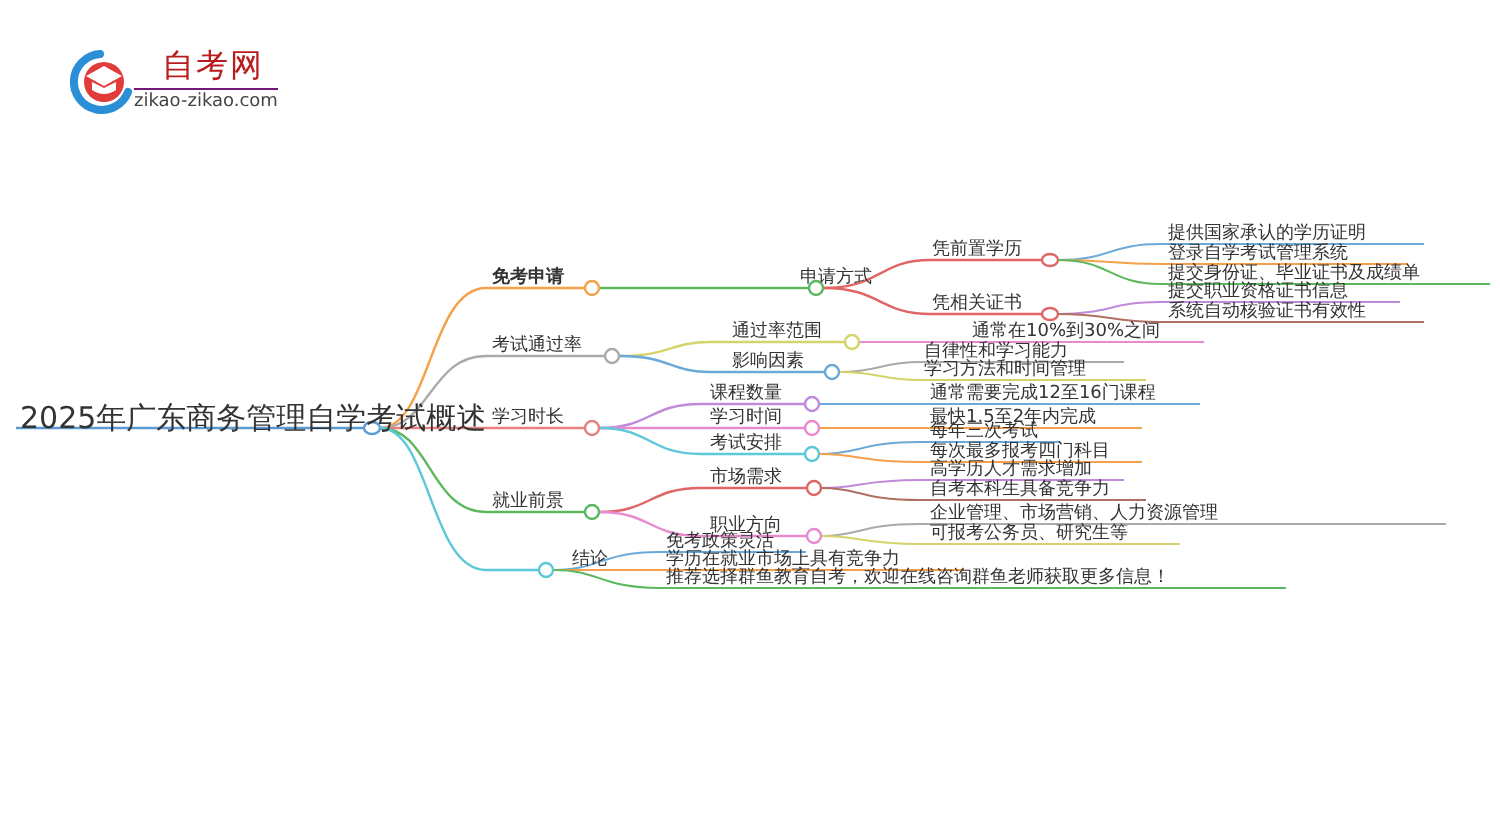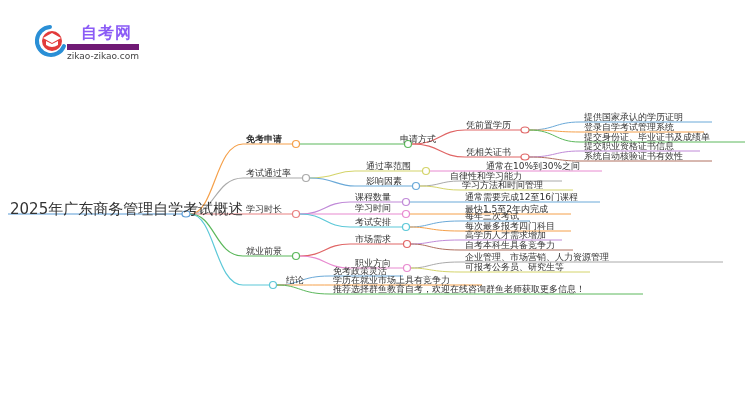--- a/index.html
+++ b/index.html
@@ -1,21 +1,21 @@
 <!DOCTYPE html>
 <html><head>
 <meta charset="utf-8">
 <style>
   html, body { margin: 0; padding: 0; background: #ffffff; }
   body { width: 750px; height: 410px; position: relative; overflow: hidden;
          font-family: "DejaVu Sans", "Liberation Sans", sans-serif; }
   .logo { position: absolute; left: 33px; top: 22px; width: 170px; height: 40px; }
   .logo-mark { position: absolute; left: 0; top: 2px; width: 34px; height: 34px; }
-  .logo-title { position: absolute; left: 48px; top: 1px; font-size: 16px; font-weight: bold; color: #8b5cf6; letter-spacing: 1px; }
-  .logo-url { position: absolute; left: 34px; top: 22px; font-size: 9px; color: #444; border-top: 6px solid #701a75; padding-top: 1px; }
+  .logo-title { position: absolute; left: 48px; top: 1px; font-size: 16px; font-weight: normal; color: #b91c1c; letter-spacing: 1px; }
+  .logo-url { position: absolute; left: 34px; top: 22px; font-size: 9px; color: #444; border-top: 1px solid #701a75; padding-top: 1px; }
   svg.links { position: absolute; left: 0; top: 0; }
   .t { position: absolute; font-size: 9px; color: #333; white-space: nowrap; line-height: 10px; }
   .root { font-size: 15px; }
 </style>
 </head>
 <body>
 
 <div class="logo">
   <svg class="logo-mark" viewBox="0 0 34 34">
     <path d="M17 3 A14 14 0 1 0 31 22" fill="none" stroke="#2a8fd6" stroke-width="4" stroke-linecap="round"></path>
@@ -105,21 +105,21 @@
 <div class="t" style="left:466px; top:147px;">凭相关证书</div>
 <div class="t" style="left:584px; top:112px;">提供国家承认的学历证明</div>
 <div class="t" style="left:584px; top:122px;">登录自学考试管理系统</div>
 <div class="t" style="left:584px; top:132px;">提交身份证、毕业证书及成绩单</div>
 <div class="t" style="left:584px; top:141px;">提交职业资格证书信息</div>
 <div class="t" style="left:584px; top:151px;">系统自动核验证书有效性</div>
 
 <div class="t" style="left:366px; top:161px;">通过率范围</div>
 <div class="t" style="left:366px; top:176px;">影响因素</div>
 <div class="t" style="left:486px; top:161px;">通常在10%到30%之间</div>
-<div class="t" style="left:450px; top:171px;">自律性和学习能力</div>
+<div class="t" style="left:462px; top:171px;">自律性和学习能力</div>
 <div class="t" style="left:462px; top:180px;">学习方法和时间管理</div>
 
 <div class="t" style="left:355px; top:192px;">课程数量</div>
 <div class="t" style="left:355px; top:204px;font-family:Liberation Mono, monospace;">学习时间</div>
 <div class="t" style="left:355px; top:217px;">考试安排</div>
 <div class="t" style="left:465px; top:192px;">通常需要完成12至16门课程</div>
 <div class="t" style="left:465px; top:204px;">最快1.5至2年内完成</div>
 <div class="t" style="left:465px; top:211px;">每年三次考试</div>
 <div class="t" style="left:465px; top:221px;">每次最多报考四门科目</div>
 

